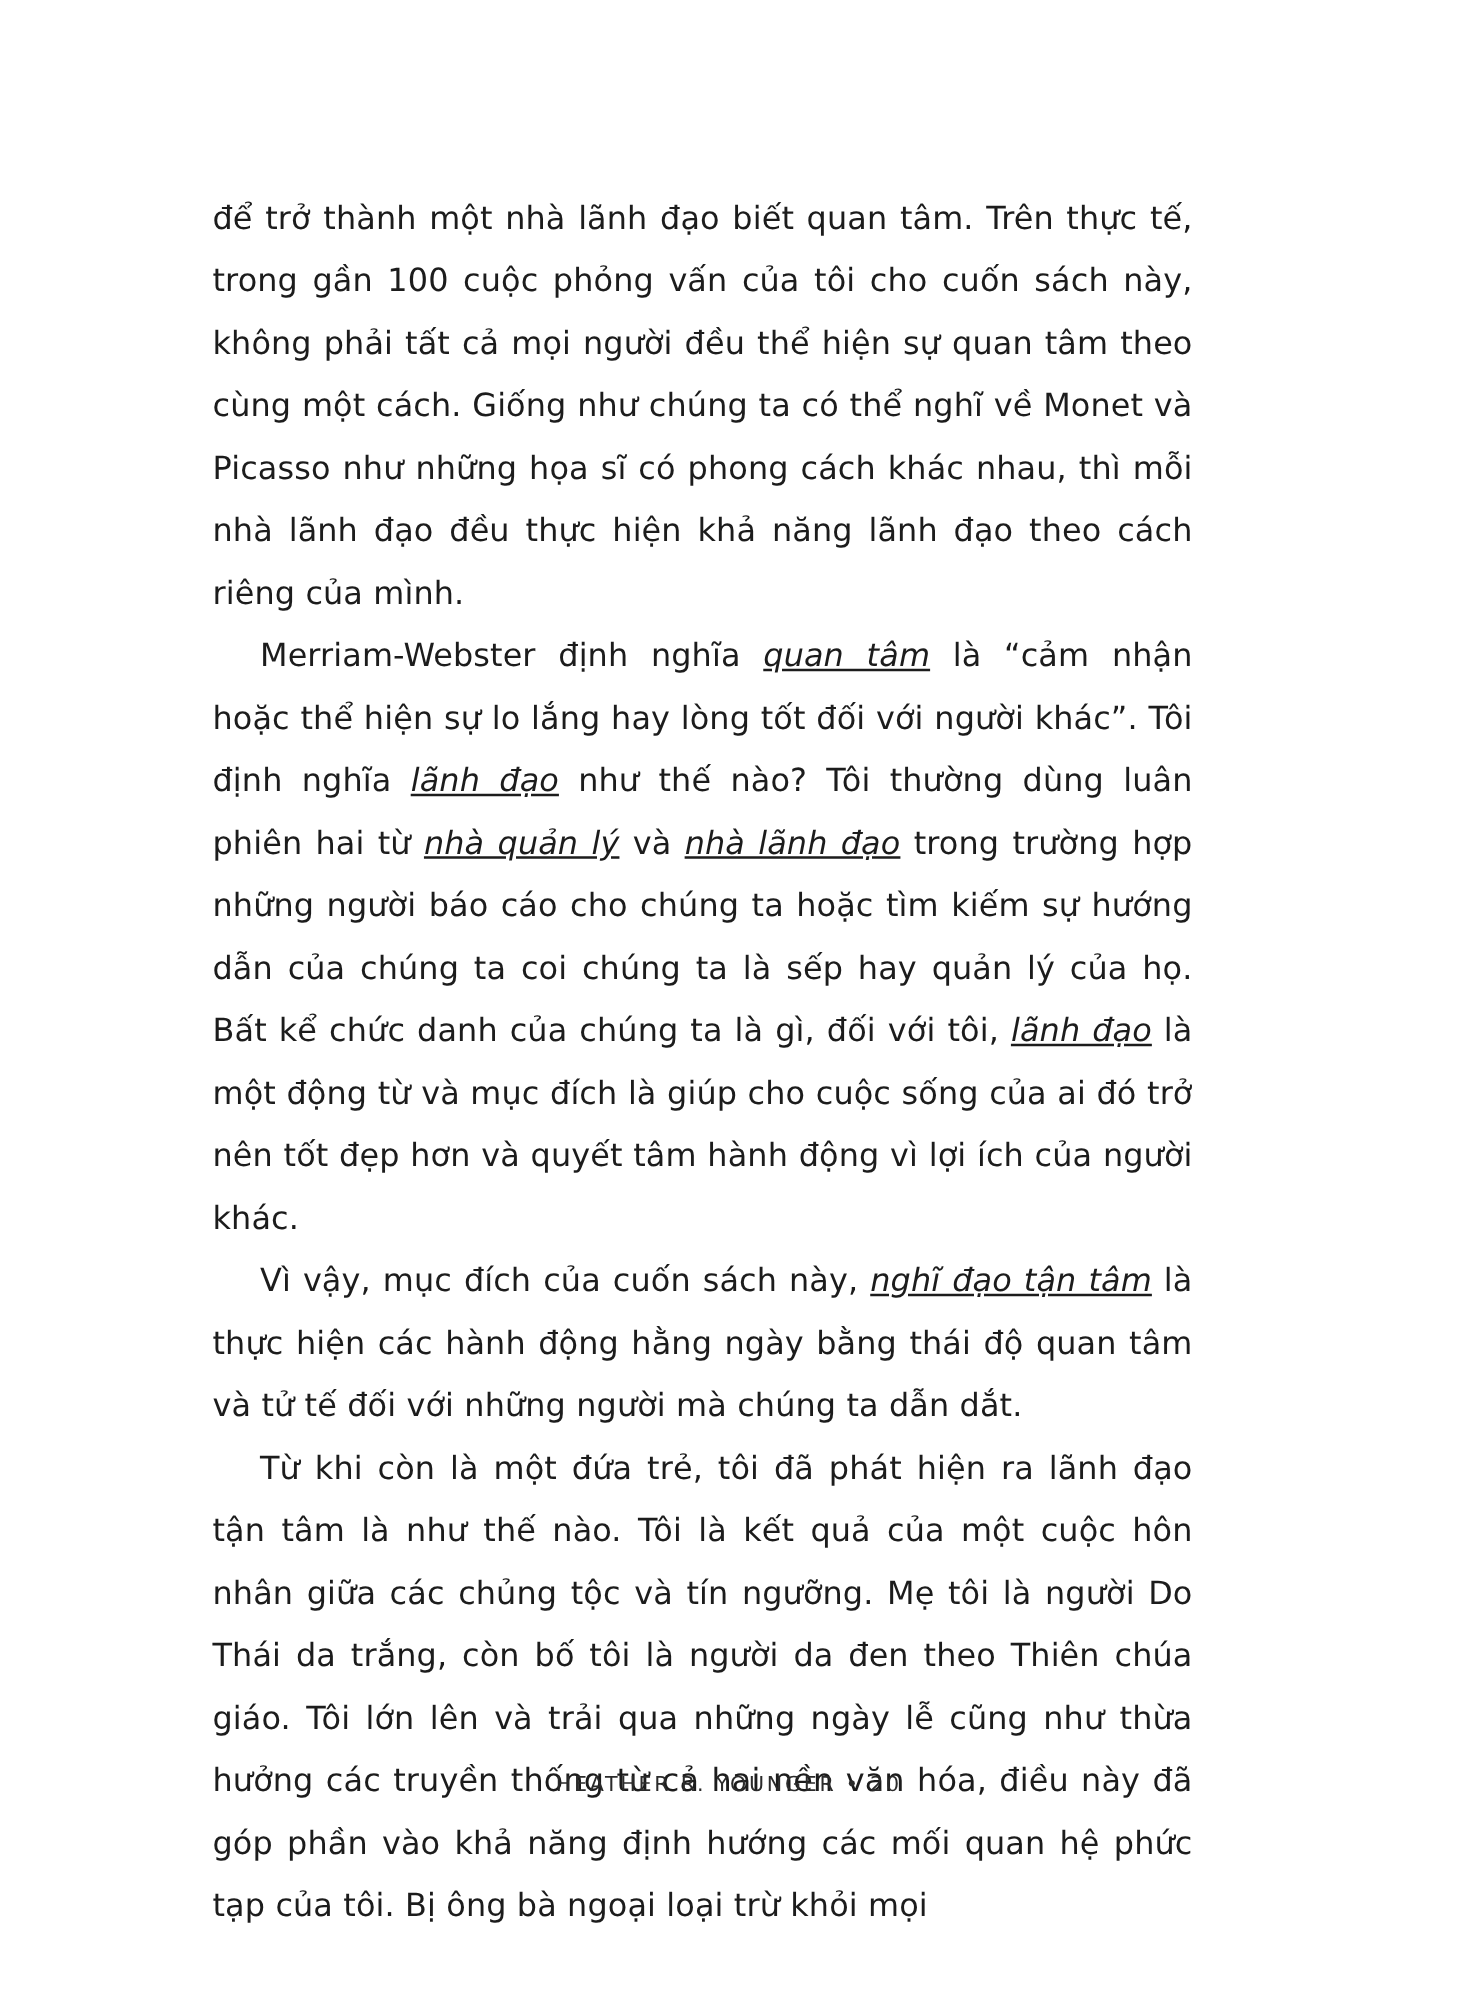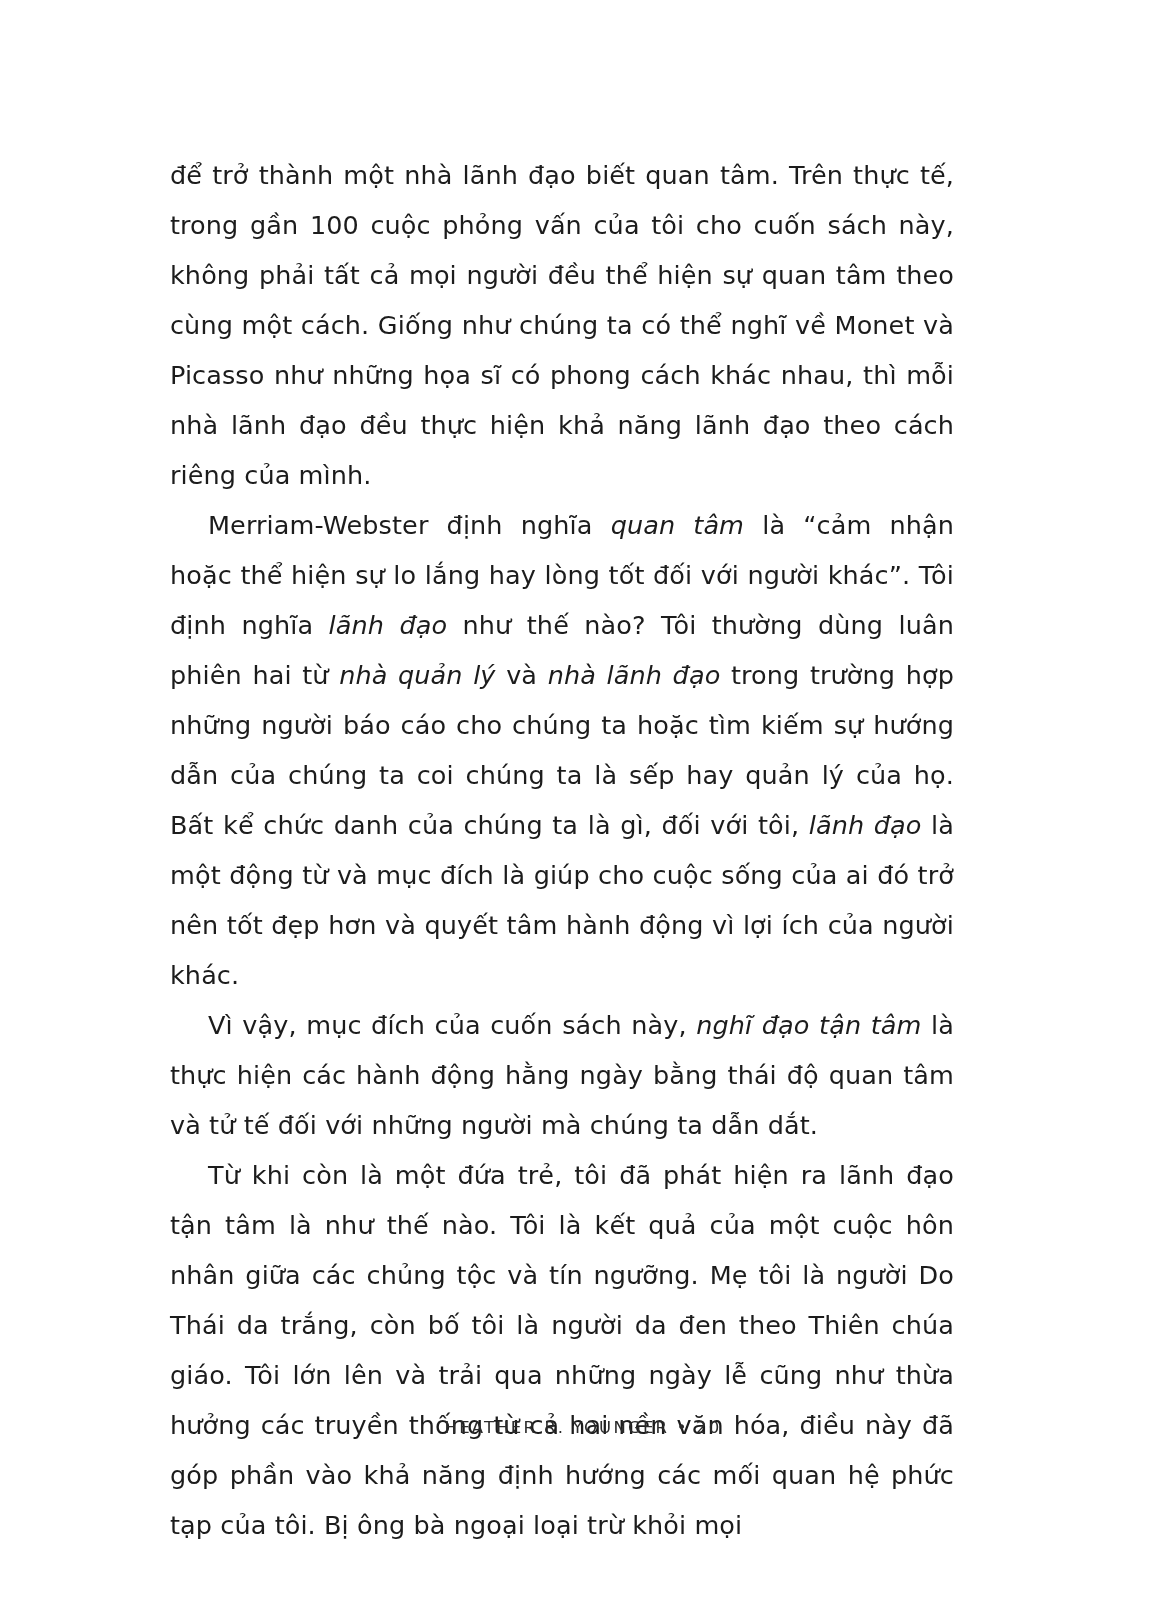--- a/index.html
+++ b/index.html
@@ -36,20 +36,21 @@
     font-weight: 400;
   }
   .para + .para {
     margin-top: 0px;
   }
   .indent {
     text-indent: 38px;
   }
   .para i {
     font-style: italic;
+    text-decoration: underline;
   }
   .footer {
     position: absolute;
     left: 0;
     right: 0;
     top: 1418px;
     text-align: center;
     font-size: 16.5px;
     letter-spacing: 2.2px;
     color: #2b2b2b;

